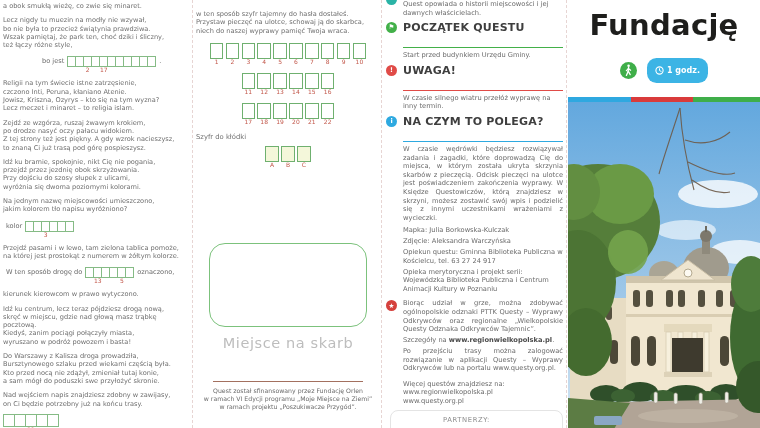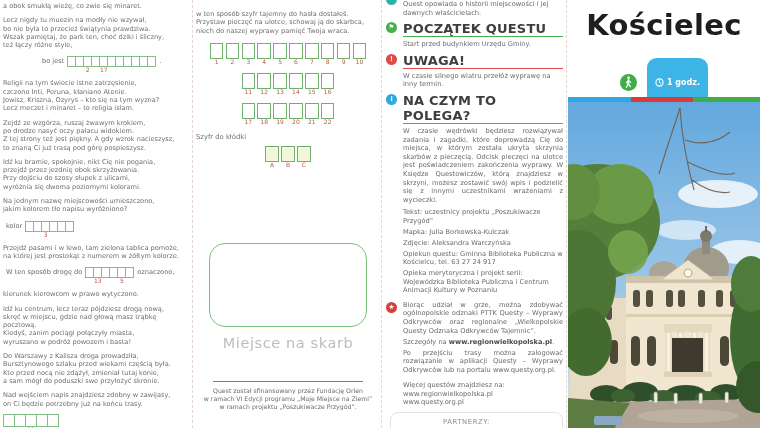--- a/index.html
+++ b/index.html
@@ -39,21 +39,21 @@
   .sec{display:flex;margin-bottom:4px;}
   .sec-icon{flex:0 0 17px;padding-top:1px;}
   .circ{width:11px;height:11px;border-radius:50%;color:#fff;display:flex;align-items:center;justify-content:center;
         font-size:6.5px;font-weight:bold;line-height:1;}
   .c-teal{background:#2ab3a6;margin-top:-7px;}
   .c-green{background:#43b049;}
   .c-red{background:#e04b47;}
   .c-blue{background:#2ea9e0;}
   .c-crimson{background:#d5413d;}
   .sec-main{flex:1;}
-  .sec-title{font-size:13px;font-weight:bold;color:#3e3e3e;letter-spacing:.2px;padding-bottom:0;margin-bottom:3px;border-bottom:1.3px solid;}
+  .sec-title{font-size:11px;font-weight:bold;color:#3e3e3e;letter-spacing:.2px;padding-bottom:13px;margin-bottom:3px;border-bottom:1.3px solid;}
   .u-green{border-color:#43b049;}
   .u-red{border-color:#e04b47;}
   .u-blue{border-color:#2ea9e0;}
   .sec-body{font-size:6.7px;line-height:8.6px;}
   .just{text-align:justify;}
   .credits{margin:4px 0 6px 17px;}
   .credits p{margin:0 0 2.5px;font-size:6.7px;line-height:8.5px;}
   .badge-text p{margin:0 0 2.5px;}
   .link-b{font-weight:bold;color:#4c4c4c;}
   .more{margin:3px 0 5px 17px;font-size:6.7px;line-height:8.6px;}
@@ -61,21 +61,21 @@
   .partners-label{font-size:6.8px;color:#8d8d8d;letter-spacing:.6px;margin-bottom:4px;margin-left:44px;}
   .logo-row{display:flex;align-items:center;gap:5px;}
   .logo-txt{font-size:3.8px;line-height:4.8px;font-weight:bold;color:#3a3a3a;white-space:pre-line;}
   .logo-city{font-size:3.8px;color:#a9a9a9;font-weight:normal;}
 
   
   #p-cover{left:568px;width:192px;height:428px;}
   .cover-title{margin-top:8px;text-align:center;font-size:29px;font-weight:800;color:#1e1e1c;letter-spacing:.3px;}
   .cover-meta{display:flex;justify-content:center;align-items:center;gap:10px;margin-top:16px;}
   .walk-circ{width:17px;height:17px;border-radius:50%;background:#3fae49;display:flex;align-items:center;justify-content:center;}
-  .pill{display:flex;align-items:center;gap:3px;background:#3cb4e5;color:#fff;border-radius:9.5px;padding:20px 8px;font-size:8px;font-weight:bold;}
+  .pill{display:flex;align-items:center;gap:3px;background:#3cb4e5;color:#fff;border-radius:9.5px;padding:8px 8px;font-size:8px;font-weight:bold;}
   .stripe{position:absolute;top:97px;left:0;right:0;height:5px;display:flex;}
   .stripe div{height:100%;}
   .photo{position:absolute;top:102px;left:0;}
 </style>
 </head>
 <body>
 
 <div id="page">
 
   <div class="fold" style="left:192px"></div>
@@ -360,21 +360,20 @@
       <div class="sec-icon">
           <div class="circ c-blue">i</div>
         </div>
       <div class="sec-main">
         <div class="sec-title u-blue">NA CZYM TO POLEGA?</div>
         <div class="sec-body just">W czasie wędrówki będziesz rozwiązywał zadania i zagadki, które doprowadzą Cię do miejsca, w którym została ukryta skrzynia skarbów z pieczęcią. Odcisk pieczęci na ulotce jest poświadczeniem zakończenia wyprawy. W Księdze Questowiczów, którą znajdziesz w skrzyni, możesz zostawić swój wpis i podzielić się z innymi uczestnikami wrażeniami z wycieczki.</div>
       </div>
     </div>
 
     <div class="credits">
-      <p>Tekst: uczestnicy projektu „Poszukiwacze Przygód”</p>
       <p>Mapka: Julia Borkowska-Kulczak</p>
       <p>Zdjęcie: Aleksandra Warczyńska</p>
       <p>Opiekun questu: Gminna Biblioteka Publiczna w Kościelcu, tel. 63 27 24 917</p>
       <p>Opieka merytoryczna i projekt serii: Wojewódzka Biblioteka Publiczna i Centrum Animacji Kultury w Poznaniu</p>
     </div>
 
     <div class="sec">
       <div class="sec-icon">
           <div class="circ c-crimson">★</div>
         </div>
@@ -410,21 +409,21 @@
 Biblioteka Publiczna
 i Centrum Animacji Kultury</span>
           <span class="logo-city">w Poznaniu</span>
         </div>
       </div>
 
     </div>
   </div>
 
   <div class="panel" id="p-cover">
-    <div class="cover-title">Kościelec</div>
+    <div class="cover-title">Fundację</div>
     <div class="cover-meta">
       <div class="walk-circ">
         <svg width="11" height="13" viewBox="0 0 11 13">
           <circle cx="5.6" cy="1.8" r="1.3" fill="#fff"></circle>
           <g stroke="#fff" stroke-width="1.3" stroke-linecap="round" fill="none">
             <path d="M5.6,3.4 L5.2,7.2"></path>
             <path d="M5.4,4.6 L3.4,6.6"></path>
             <path d="M5.4,4.6 L7.6,6.2"></path>
             <path d="M5.2,7.2 L3.4,11.4"></path>
             <path d="M5.2,7.2 L7.2,10.6"></path>

